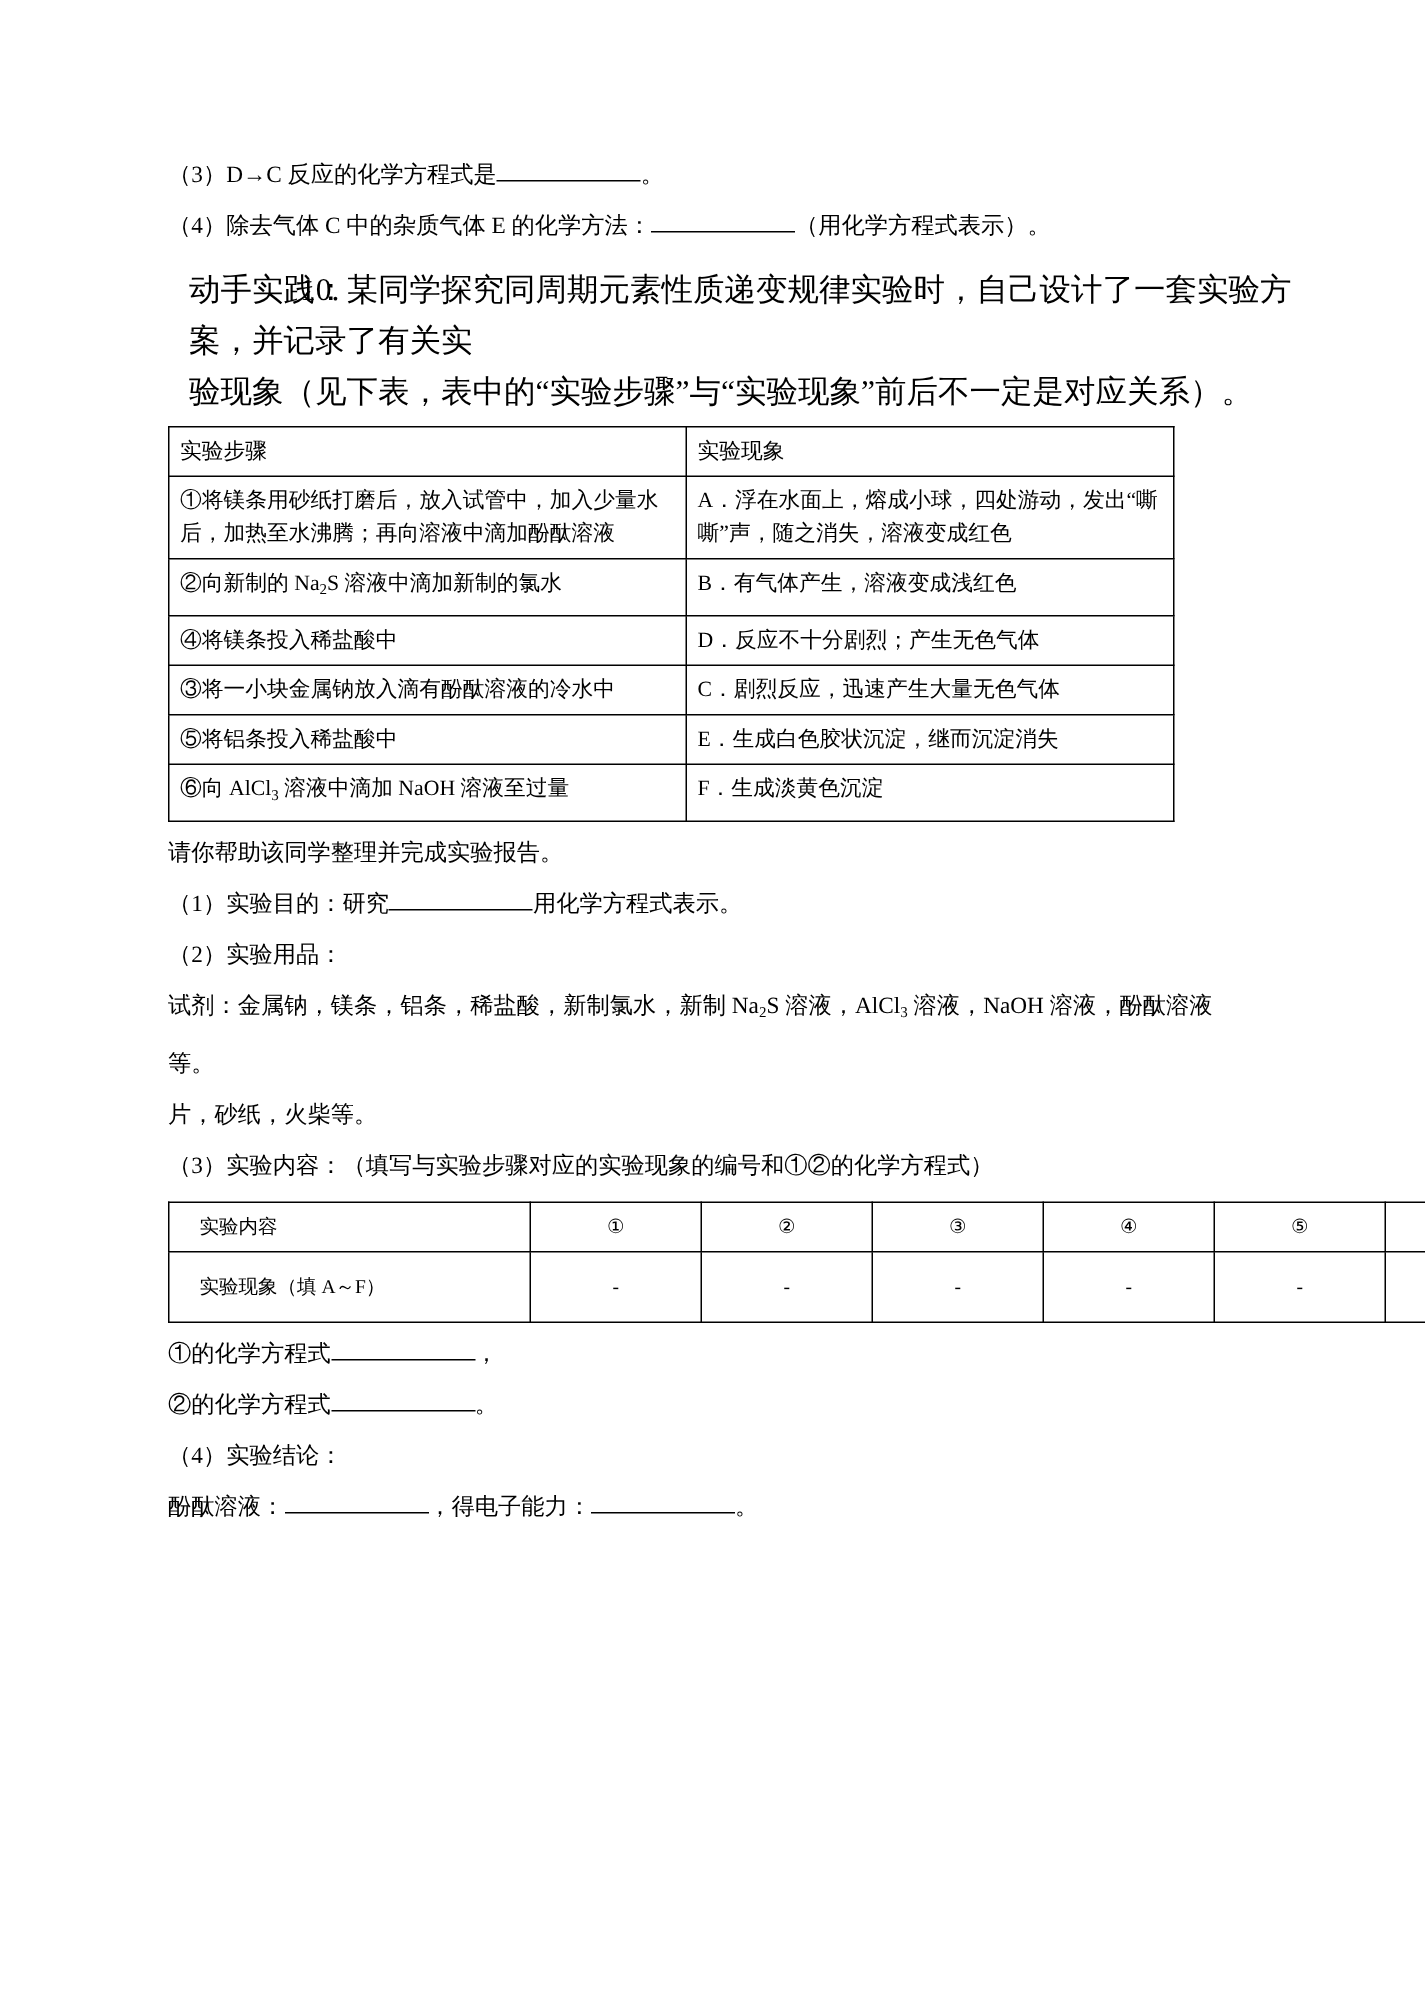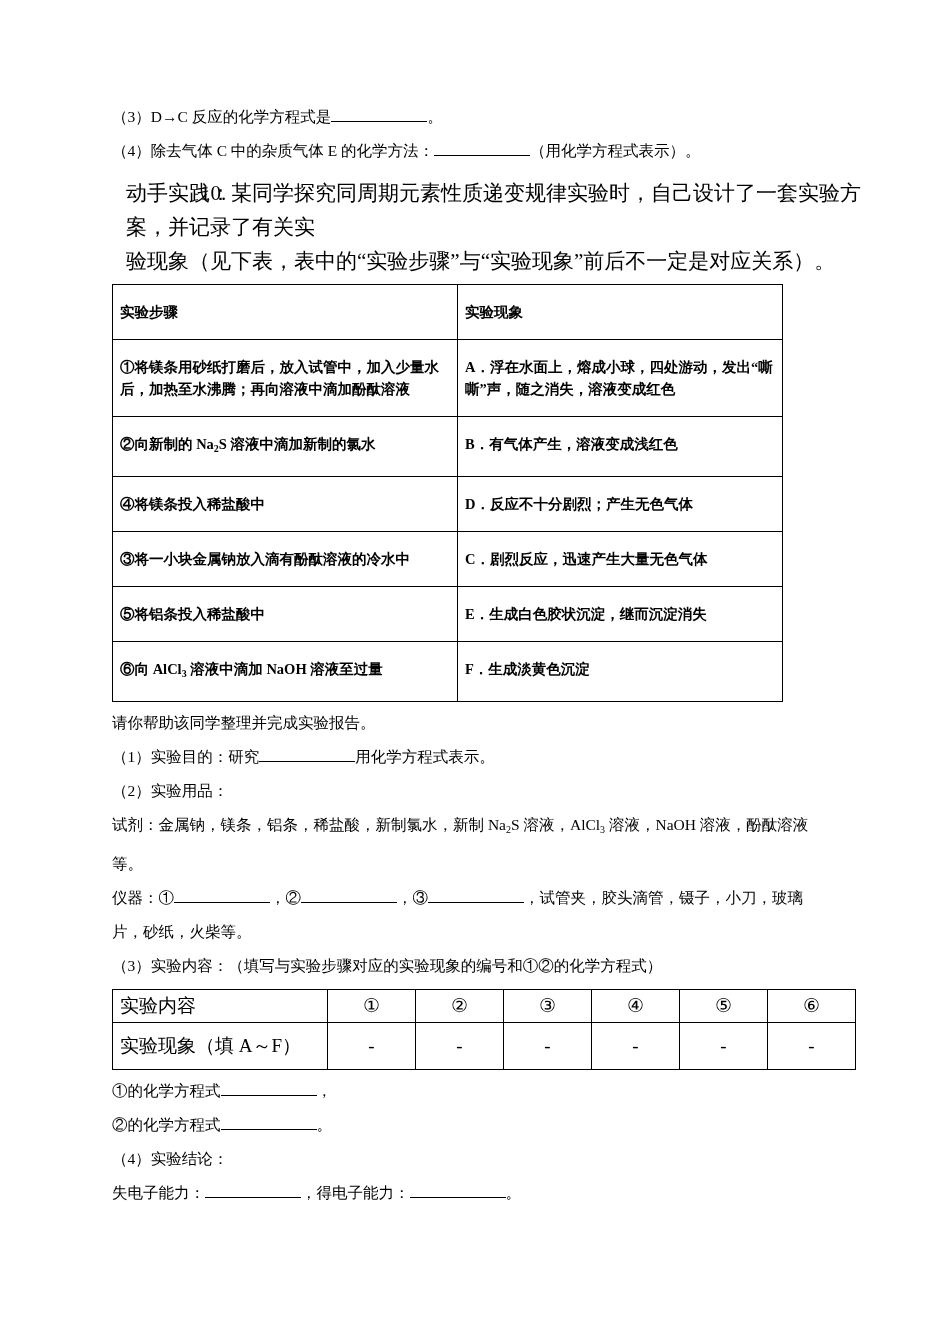--- a/index.html
+++ b/index.html
@@ -57,39 +57,38 @@
     left: 88px;
   }
   table.exp {
     border-collapse: collapse;
     width: 640px;
     margin: 6px 0 4px 0;
     table-layout: fixed;
   }
   table.exp td {
     border: 1px solid #000;
-    padding: 16px 7px;
+    padding: 5px 7px;
     font-size: 14.5px;
     line-height: 22px;
     vertical-align: top;
-    font-weight: bold;
   }
   table.exp td.col1 { width: 330px; }
   table.exp td.col2 { width: 310px; margin-left: 21px; }
   table.content-tbl {
     border-collapse: collapse;
     width: 640px;
     margin: 6px 0 4px 0;
     table-layout: fixed;
   }
   table.content-tbl td {
     border: 1px solid #000;
-    font-size: 19px;
+    font-size: 13px;
     line-height: 20px;
-    padding: 6px 7px;
+    padding: 6px 20px;
     vertical-align: middle;
   }
   td.lbl { width: 200px; }
   td.cellnum {
     width: 73px;
     text-align: center;
   }
   td.dash {
     text-align: center;
     height: 34px;
@@ -160,23 +159,20 @@
 
     <div class="line">
       <span>（1）实验目的：研究</span><span class="blank"></span><span>用化学方程式表示。</span>
     </div>
 
     <div class="line">（2）实验用品：</div>
 
     <div class="line">试剂：金属钠，镁条，铝条，稀盐酸，新制氯水，新制 Na<sub>2</sub>S 溶液，AlCl<sub>3</sub> 溶液，NaOH 溶液，酚酞溶液</div>
     <div class="line">等。</div>
 
-    <div class="line">
-      <span>仪器：①</span><span class="blank"></span><span>，②</span><span class="blank"></span><span>，③</span><span class="blank"></span><span>，试管夹，胶头滴管，镊子，小刀，玻璃</span>
-    </div>
     <div class="line">片，砂纸，火柴等。</div>
 
     <div class="line">（3）实验内容：（填写与实验步骤对应的实验现象的编号和①②的化学方程式）</div>
 
     <table class="content-tbl">
       <tbody>
         <tr>
           <td class="lbl">实验内容</td>
           <td class="cellnum">①</td>
           <td class="cellnum">②</td>
@@ -200,17 +196,17 @@
     <div class="line">
       <span>①的化学方程式</span><span class="blank"></span><span>，</span>
     </div>
     <div class="line">
       <span>②的化学方程式</span><span class="blank"></span><span>。</span>
     </div>
 
     <div class="line">（4）实验结论：</div>
 
     <div class="line">
-      <span>失电子能力：</span><span class="blank"></span><span>，得电子能力：</span><span class="blank"></span><span>。</span>
+      <span>酚酞溶液：</span><span class="blank"></span><span>，得电子能力：</span><span class="blank"></span><span>。</span>
     </div>
 
   </div>
 </div>
 
 </body></html>

